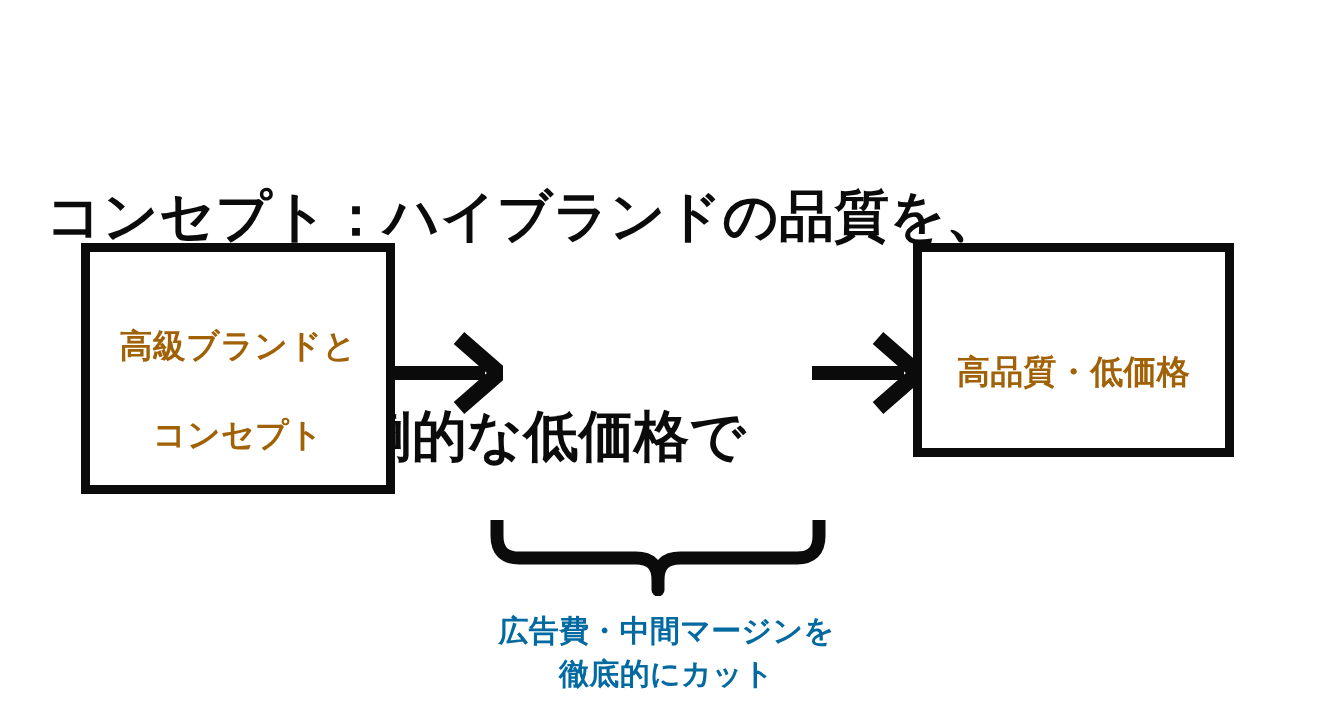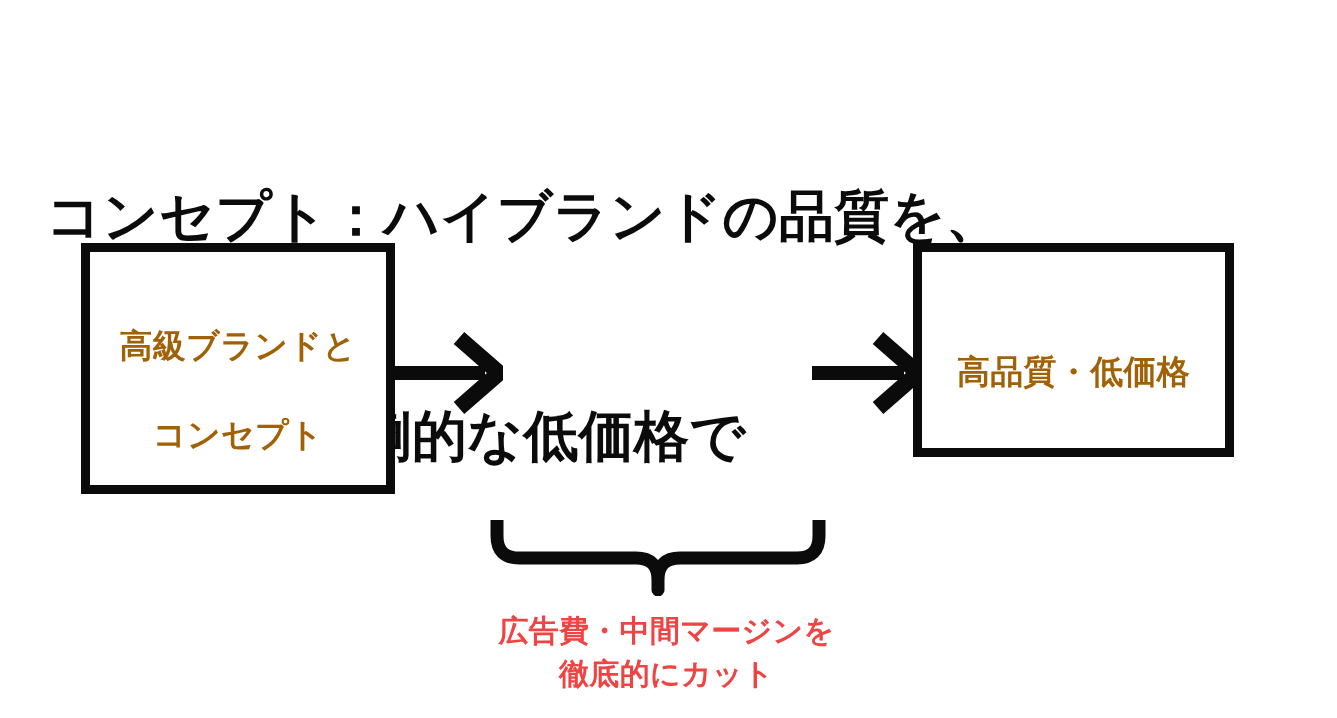--- a/index.html
+++ b/index.html
@@ -81,21 +81,21 @@
   
   .caption {
     position: absolute;
     left: 0;
     top: 610px;
     width: 1337px;
     text-align: center;
     font-size: 30px;
     font-weight: 700;
     line-height: 1.42;
-    color: #ef4444;
+    color: #0369a1;
     letter-spacing: 0.3px;
   }
   .caption-line {
     display: block;
     
     transform: translateX(-2px);
   }
 </style>
 </head>
 <body>

